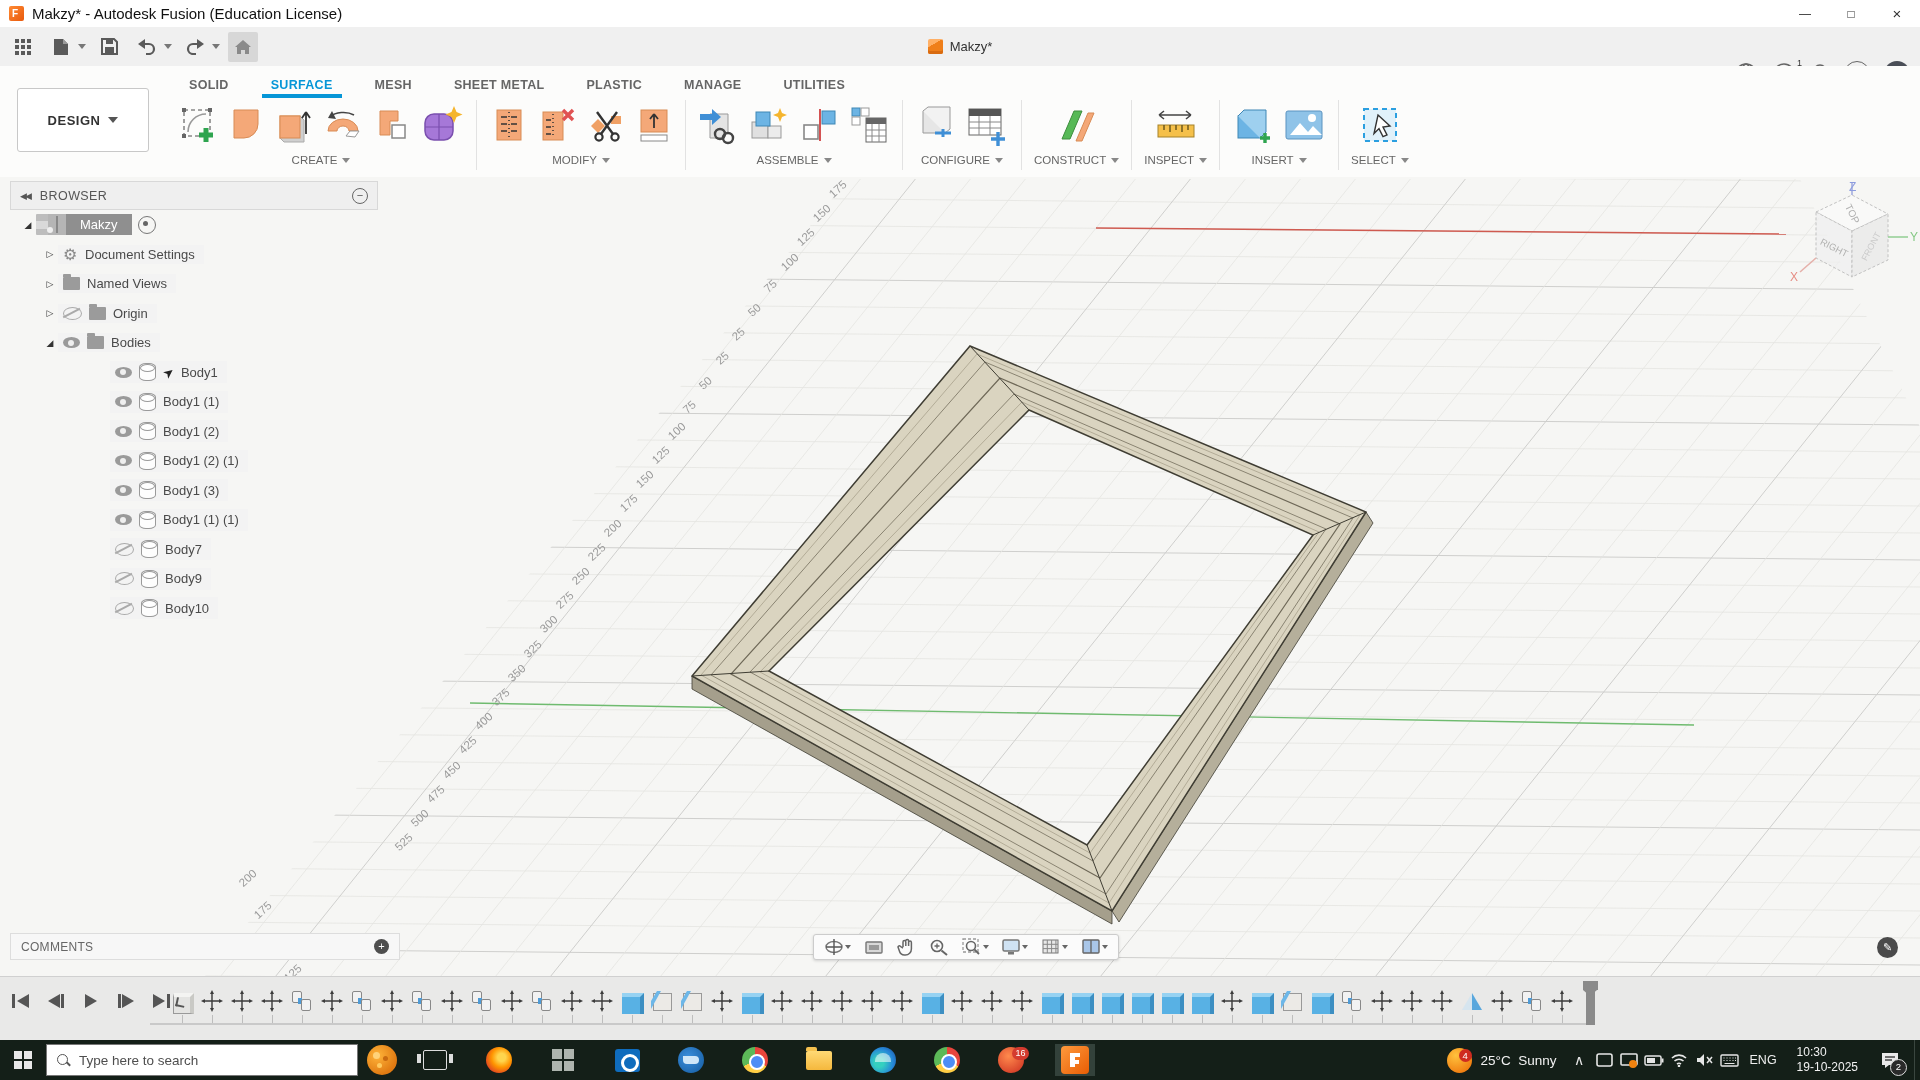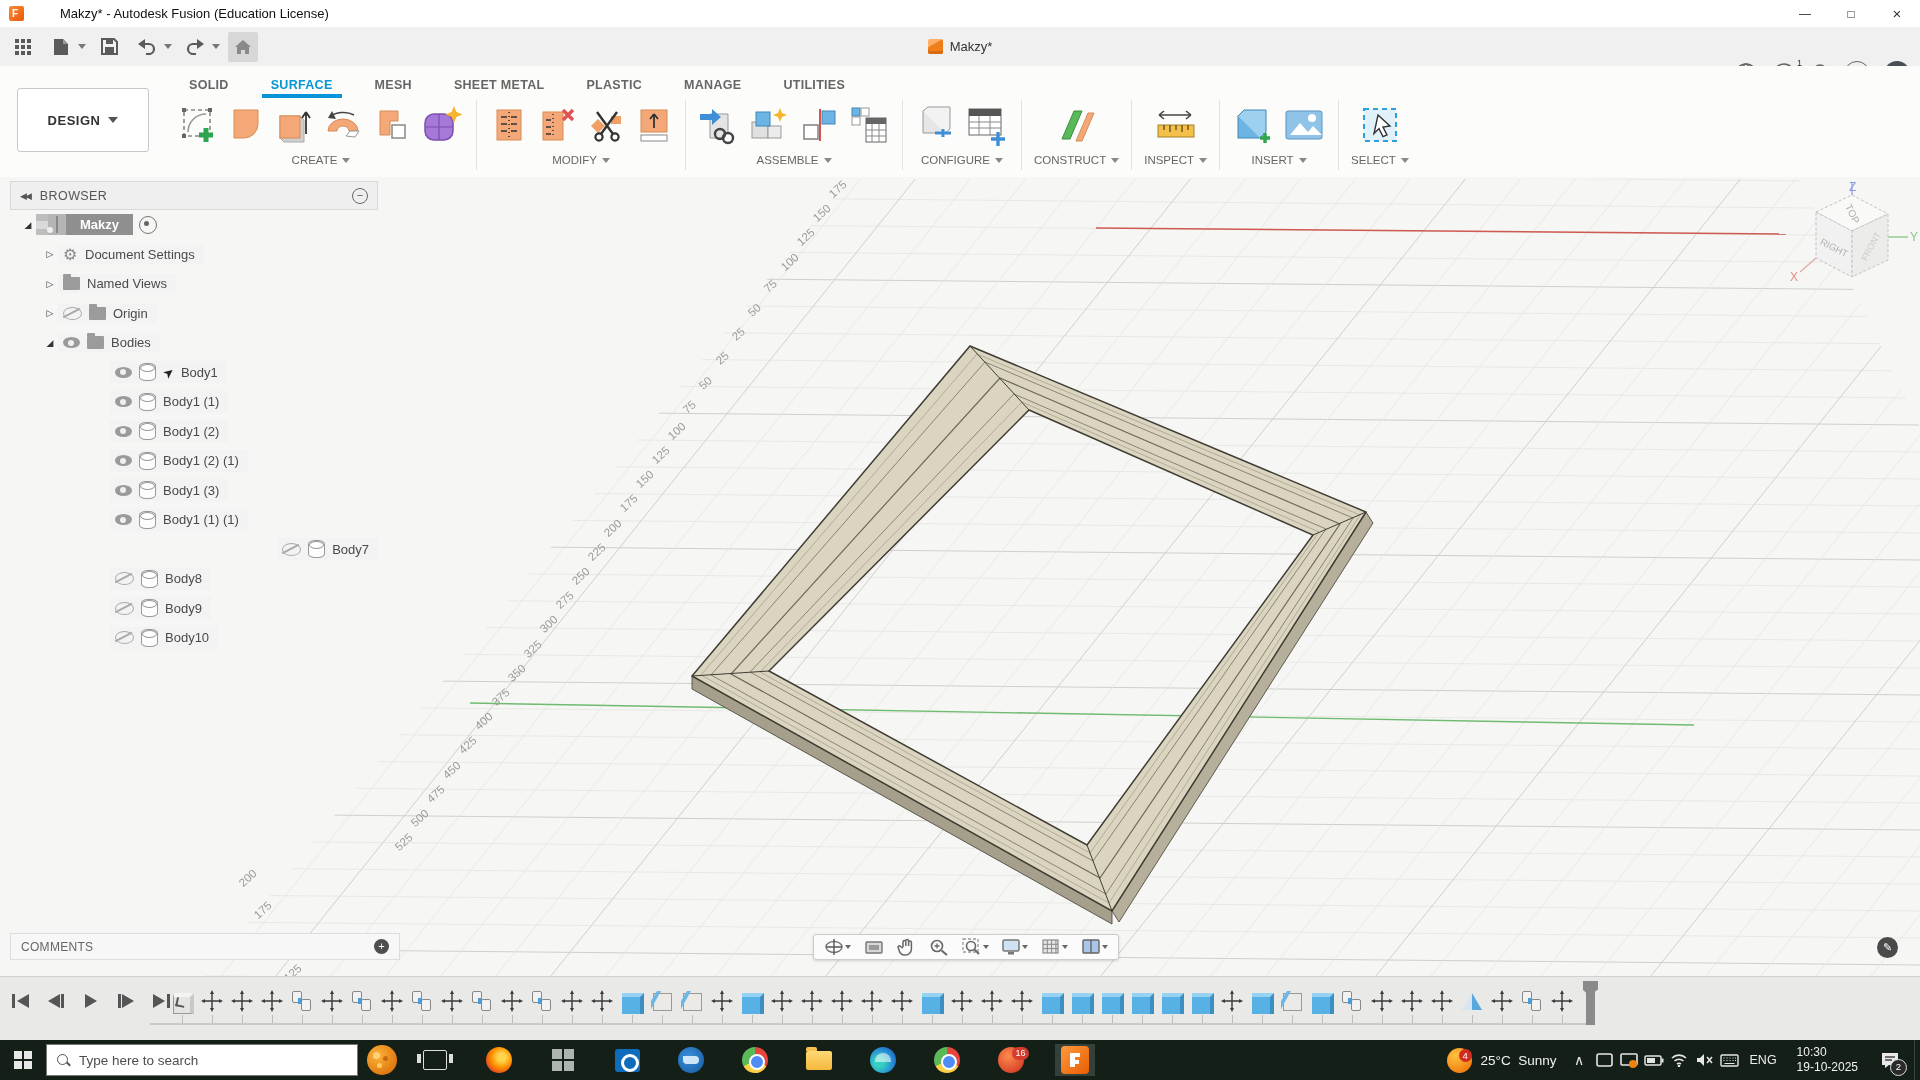--- a/index.html
+++ b/index.html
@@ -2,21 +2,21 @@
 <html><head>
 <meta charset="utf-8">
 <style>
   html,body{margin:0;padding:0;background:#222;}
   #root{position:relative;width:1920px;height:1080px;background:#f6f6f4;overflow:hidden;
         font-family:"Liberation Sans",sans-serif;-webkit-font-smoothing:antialiased;}
   
   #titlebar{position:absolute;left:0;top:0;width:1920px;height:27px;background:#fff;border-bottom:1px solid #e3e3e3;display:flex;align-items:center;}
   #fusion-logo{width:15px;height:15px;margin:0 8px 0 9px;background:linear-gradient(135deg,#ff8a33,#e8590c);border-radius:2px;position:relative;}
   #fusion-logo i{position:absolute;left:3px;top:2px;width:9px;height:11px;font-style:normal;color:#fff;font-size:10px;font-weight:bold;line-height:11px;}
-  #title-text{font-size:13px;color:#111;margin-left:28px;}
+  #title-text{font-size:15px;color:#111;}
   #win-controls{margin-left:auto;display:flex;height:27px;}
   .winbtn{width:46px;height:27px;display:flex;align-items:center;justify-content:center;font-size:12px;color:#333;}
   
   #qat{position:absolute;left:0;top:27px;width:1920px;height:39px;background:#f0f0f0;display:flex;align-items:center;}
   .qicon{width:30px;height:30px;margin-left:8px;display:flex;align-items:center;justify-content:center;}
   .qicon svg{display:block;}
   .qcaret{width:0;height:0;border-left:4px solid transparent;border-right:4px solid transparent;border-top:5px solid #777;margin-left:2px;}
   #home-btn{background:#d7d7d7;border-radius:2px;}
   #doc-tab{position:absolute;left:0;top:0;width:100%;height:39px;display:flex;align-items:center;justify-content:center;pointer-events:none;}
   #doc-tab .inner{display:flex;align-items:center;pointer-events:auto;}
@@ -66,21 +66,21 @@
   .t-folder{width:17px;height:13px;background:#9b9b9b;border-radius:1px;position:relative;}
   .t-folder::before{content:"";position:absolute;left:0;top:-3px;width:8px;height:3px;background:#9b9b9b;border-radius:1px 1px 0 0;}
   .t-cyl{width:15px;height:16px;background:#fdfdfd;border:1px solid #9a9a9a;border-radius:7px/4px;}
   .t-cyl::before{content:"";position:absolute;left:0;top:0;width:13px;height:6px;border:1px solid #9a9a9a;border-radius:50%;background:#fff;}
   .t-cube{width:16px;height:16px;background:#f4f4f4;border:1px solid #888;box-shadow:inset -3px 3px 0 #ddd;}
   .jump-arrow{font-size:13px;color:#222;transform:rotate(-38deg);flex:none;}
   .blabel{white-space:nowrap;}
   .brow.selected .chip{background:#bdbdbd;padding:0;gap:0;}
   .sel-eye-wrap{background:#d9d9d9;padding:4px 6px;}
   .sel-cube-wrap{background:#b5b5b5;padding:3px 8px;}
-  .sel-label{background:#8f8f8f;color:#fff;font-weight:bold;padding:3px 14px;}
+  .sel-label{background:#8f8f8f;color:#fff;font-weight:normal;padding:3px 14px;}
   .target{width:16px;height:16px;border:1.6px solid #777;border-radius:50%;margin-left:6px;position:relative;flex:none;}
   .target::after{content:"";position:absolute;left:4px;top:4px;width:5px;height:5px;border-radius:50%;background:#666;}
   
   #comments{position:absolute;left:10px;top:756px;width:368px;height:25px;background:#f7f7f7;border:1px solid #ddd;display:flex;align-items:center;padding:0 10px;}
   #comments .label{font-size:12px;color:#666;letter-spacing:.3px;}
   #comments .plus{margin-left:auto;width:15px;height:15px;border-radius:50%;background:#4e4e4e;color:#fff;font-size:11px;line-height:15px;text-align:center;}
   #navbar{position:absolute;left:813px;top:757px;width:296px;height:24px;background:#fbfbfb;border:1px solid #ccc;border-radius:3px;box-shadow:0 1px 3px rgba(0,0,0,.15);display:flex;align-items:center;justify-content:space-around;padding:0 4px;}
   .nv{position:relative;width:20px;height:18px;}
   .ncaret{width:0;height:0;border-left:3.5px solid transparent;border-right:3.5px solid transparent;border-top:4px solid #666;margin-left:1px;align-self:center;}
   .nvwrap{display:flex;align-items:center;}
@@ -782,34 +782,26 @@
             </span>
           </div>
           <div class="brow" style="padding-left: 84px;">
             <span class="expand"></span>
             <span class="chip">
               <span class="eye on"></span>
               <span class="ticon t-cyl"></span>
               <span class="blabel">Body1 (1) (1)</span>
             </span>
           </div>
-          <div class="brow" style="padding-left: 84px; justify-content: flex-end;">
+          <div class="brow" style="padding-left: 84px;">
             <span class="expand"></span>
             <span class="chip">
               <span class="eye off"></span>
               <span class="ticon t-cyl"></span>
               <span class="blabel">Body7</span>
-            </span>
-          </div>
-          <div class="brow" style="padding-left: 84px;">
-            <span class="expand"></span>
-            <span class="chip">
-              <span class="eye off"></span>
-              <span class="ticon t-cyl"></span>
-              <span class="blabel">Body8</span>
             </span>
           </div>
           <div class="brow" style="padding-left: 84px;">
             <span class="expand"></span>
             <span class="chip">
               <span class="eye off"></span>
               <span class="ticon t-cyl"></span>
               <span class="blabel">Body9</span>
             </span>
           </div>

